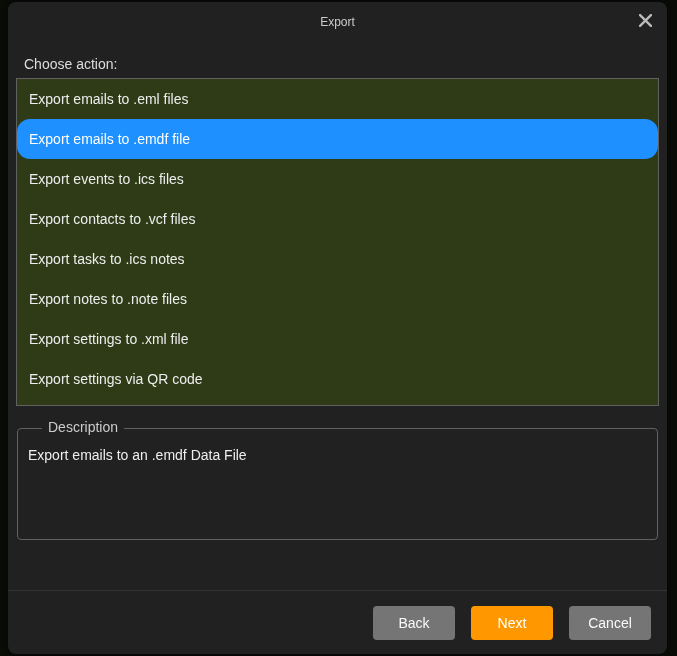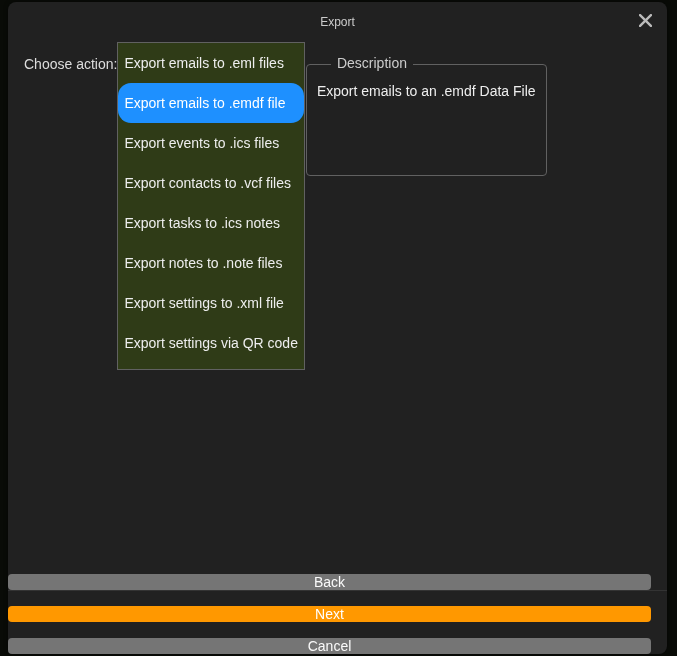--- a/index.html
+++ b/index.html
@@ -45,34 +45,35 @@
     display: flex;
     align-items: center;
     justify-content: center;
   }
   .close-btn svg { stroke: #bbb; }
 
   .body {
     flex: 1;
     padding: 0 8px 0 8px;
     display: flex;
+    flex-direction: column;
   }
 
   .choose-label {
     color: #ddd;
     margin: 14px 0 6px 8px;
   }
 
   .listbox {
     border: 1px solid #616161;
     background: #2f3b17;
     height: 326px;
   }
   .listbox .item {
-    padding: 11px 6px 11px 6px;
+    padding: 11px 6px 11px 12px;
     color: #eee;
     cursor: pointer;
     line-height: 18px;
   }
   .listbox .item.selected {
     background: #1e90ff;
     color: #fff;
     border-radius: 13px;
   }
 
@@ -96,23 +97,23 @@
   }
   .desc-text {
     color: #eee;
   }
 
   .footer {
     height: 63px;
     border-top: 1px solid #333;
     display: flex;
     justify-content: flex-end;
+    align-items: center;
     padding-right: 16px;
     gap: 16px;
-    flex-direction: column;
   }
   .btn {
     min-width: 82px;
     height: 34px;
     border: none;
     border-radius: 4px;
     font-size: 14px;
     cursor: pointer;
     display: flex;
     align-items: center;

